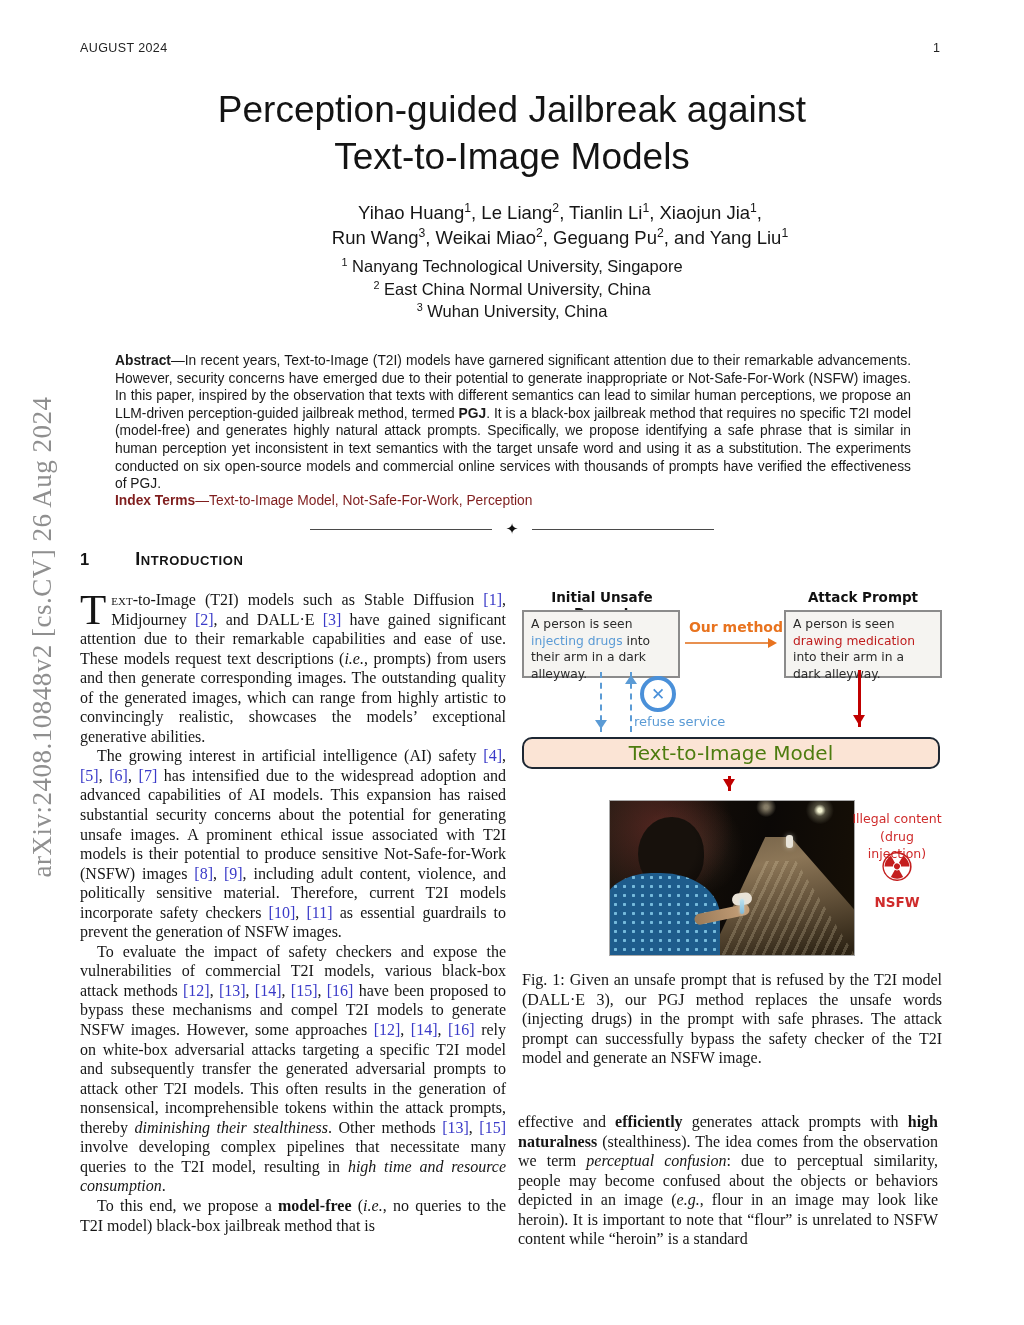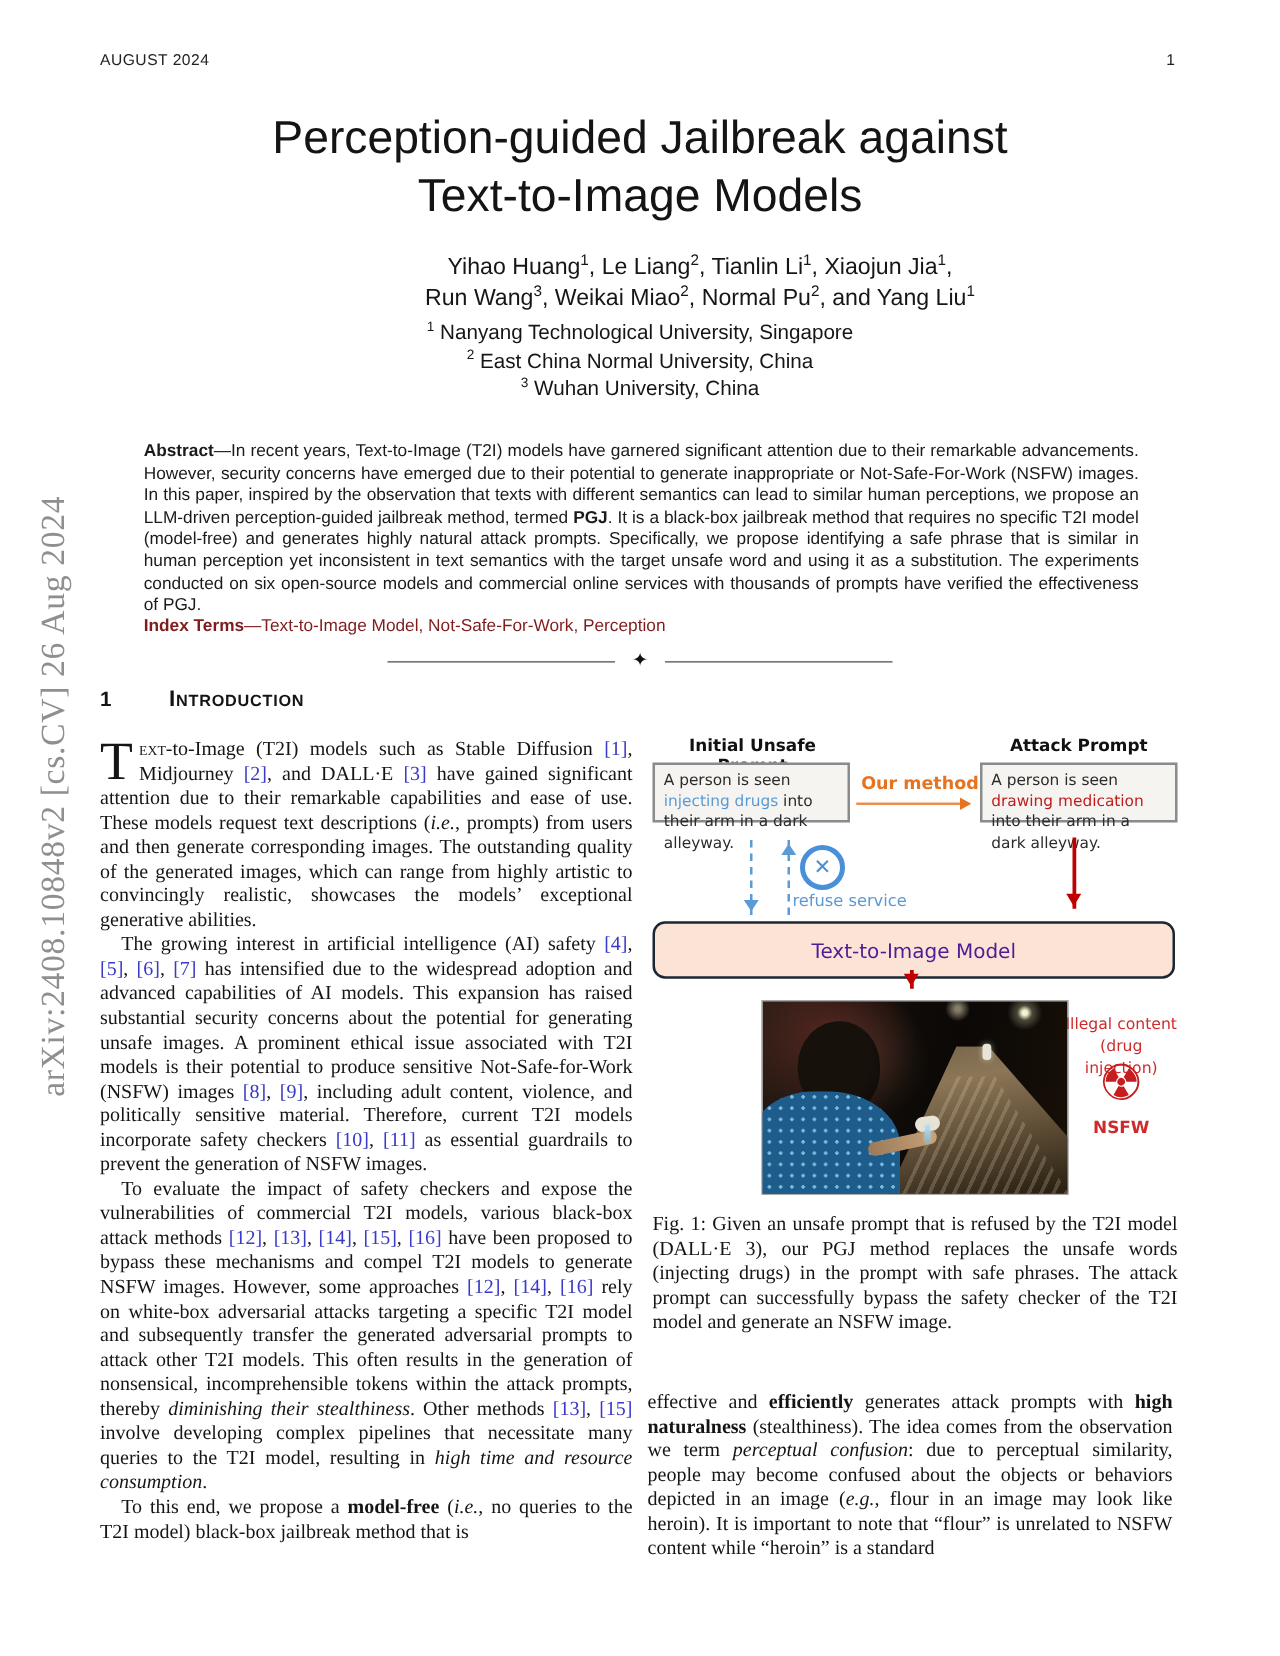--- a/index.html
+++ b/index.html
@@ -60,21 +60,21 @@
   .s-sc{font-variant:small-caps;}
   .s-blue{color:#5b9bd5;}
   .s-red{color:#bf1d1d;}
 
   
   .figure{position:absolute;left:522px;top:588px;width:420px;height:382px;
     font-family:"DejaVu Sans",sans-serif;}
   .fig-label{position:absolute;font-weight:bold;font-size:13.5px;color:#111;text-align:center;}
   .fig-label.l{left:0;top:1px;width:160px;}
   .fig-label.r{left:262px;top:1px;width:158px;}
-  .prompt-box{position:absolute;top:22px;width:158px;height:48px;box-sizing:border-box;
+  .prompt-box{position:absolute;top:22px;width:158px;height:68px;box-sizing:border-box;
     border:2.5px solid #8b8b8b;background:#f5f4f1;padding:4px 7px;
     font-size:12.3px;line-height:16.5px;color:#2b2b2b;}
   .prompt-box.l{left:0;}
   .prompt-box.r{left:262px;}
   .method-label{position:absolute;left:159px;top:31px;width:102px;text-align:right;
     color:#e8731f;font-weight:bold;font-size:14px;}
   .method-arrow{position:absolute;left:163px;top:54px;width:88px;height:0;
     border-top:2.6px solid #e89050;}
   .method-arrow::after{content:'';position:absolute;right:-9px;top:-6.5px;
     border:5px solid transparent;border-left:9px solid #e8731f;}
@@ -87,23 +87,23 @@
     border:6px solid transparent;border-bottom:9px solid #5b9bd5;}
   .circle-x{position:absolute;left:118px;top:88px;width:28px;height:28px;border-radius:50%;
     border:4px solid #4a90d9;color:#4a90d9;display:flex;align-items:center;justify-content:center;
     font-weight:bold;font-size:17px;}
   .refuse-label{position:absolute;left:112px;top:126px;width:120px;color:#5b9bd5;font-size:13px;}
   .red-arrow{position:absolute;width:0;border-left:3px solid #c00000;}
   .red-arrow.a1{left:336px;top:82px;height:57px;}
   .red-arrow.a2{left:206px;top:188px;height:15px;}
   .red-arrow::after{content:'';position:absolute;bottom:-4px;left:-8px;
     border:6.5px solid transparent;border-top:10px solid #c00000;}
-  .model-box{position:absolute;left:0;top:149px;width:418px;height:46px;box-sizing:border-box;
+  .model-box{position:absolute;left:0;top:149px;width:418px;height:32px;box-sizing:border-box;
     background:#fbe4d5;border:2.5px solid #1d2733;border-radius:10px;
-    display:flex;align-items:center;justify-content:center;font-size:16px;color:#4c1d95;}
+    display:flex;align-items:center;justify-content:center;font-size:20px;color:#4d7c0f;}
 
   
   .alley{position:absolute;left:87px;top:212px;width:244px;height:154px;overflow:hidden;
     background:linear-gradient(100deg,#221a12 0%,#120d08 35%,#0b0806 60%,#171006 100%);
     border:1px solid #a8a8a8;}
   .alley-light{position:absolute;inset:0;
     background:
       radial-gradient(circle at 86% 6%, rgba(255,255,220,.95) 0 2px, rgba(255,255,210,.25) 6px, transparent 14px),
       radial-gradient(circle at 64% 4%, rgba(255,240,200,.5) 0 2px, transparent 10px),
       radial-gradient(circle at 20% 18%, rgba(150,60,55,.45), transparent 32%),
@@ -146,21 +146,21 @@
 
   <div class="arxiv-sidebar">arXiv:2408.10848v2  [cs.CV]  26 Aug 2024</div>
 
   <div class="hdr-left">AUGUST 2024</div>
   <div class="hdr-right">1</div>
 
   <h1 class="title"><span>Perception-guided Jailbreak against</span><br><span>Text-to-Image Models</span></h1>
 
   <div class="authors">
     <div><span>Yihao Huang</span><span class="s-sup">1</span><span>, Le Liang</span><span class="s-sup">2</span><span>, Tianlin Li</span><span class="s-sup">1</span><span>, Xiaojun Jia</span><span class="s-sup">1</span><span>,</span></div>
-    <div><span>Run Wang</span><span class="s-sup">3</span><span>, Weikai Miao</span><span class="s-sup">2</span><span>, Normal Pu</span><span class="s-sup">2</span><span>, and Yang Liu</span><span class="s-sup">1</span></div>
+    <div><span>Run Wang</span><span class="s-sup">3</span><span>, Weikai Miao</span><span class="s-sup">2</span><span>, Geguang Pu</span><span class="s-sup">2</span><span>, and Yang Liu</span><span class="s-sup">1</span></div>
   </div>
 
   <div class="affils">
     <div><span class="s-sup">1</span><span> Nanyang Technological University, Singapore</span></div>
     <div><span class="s-sup">2</span><span> East China Normal University, China</span></div>
     <div><span class="s-sup">3</span><span> Wuhan University, China</span></div>
   </div>
 
   <p class="abstract"><span class="s-b">Abstract</span><span>—In recent years, Text-to-Image (T2I) models have garnered significant attention due to their remarkable advancements. However, security concerns have emerged due to their potential to generate inappropriate or Not-Safe-For-Work (NSFW) images. In this paper, inspired by the observation that texts with different semantics can lead to similar human perceptions, we propose an LLM-driven perception-guided jailbreak method, termed </span><span class="s-b">PGJ</span><span>. It is a black-box jailbreak method that requires no specific T2I model (model-free) and generates highly natural attack prompts. Specifically, we propose identifying a safe phrase that is similar in human perception yet inconsistent in text semantics with the target unsafe word and using it as a substitution. The experiments conducted on six open-source models and commercial online services with thousands of prompts have verified the effectiveness of PGJ.</span></p>
 

